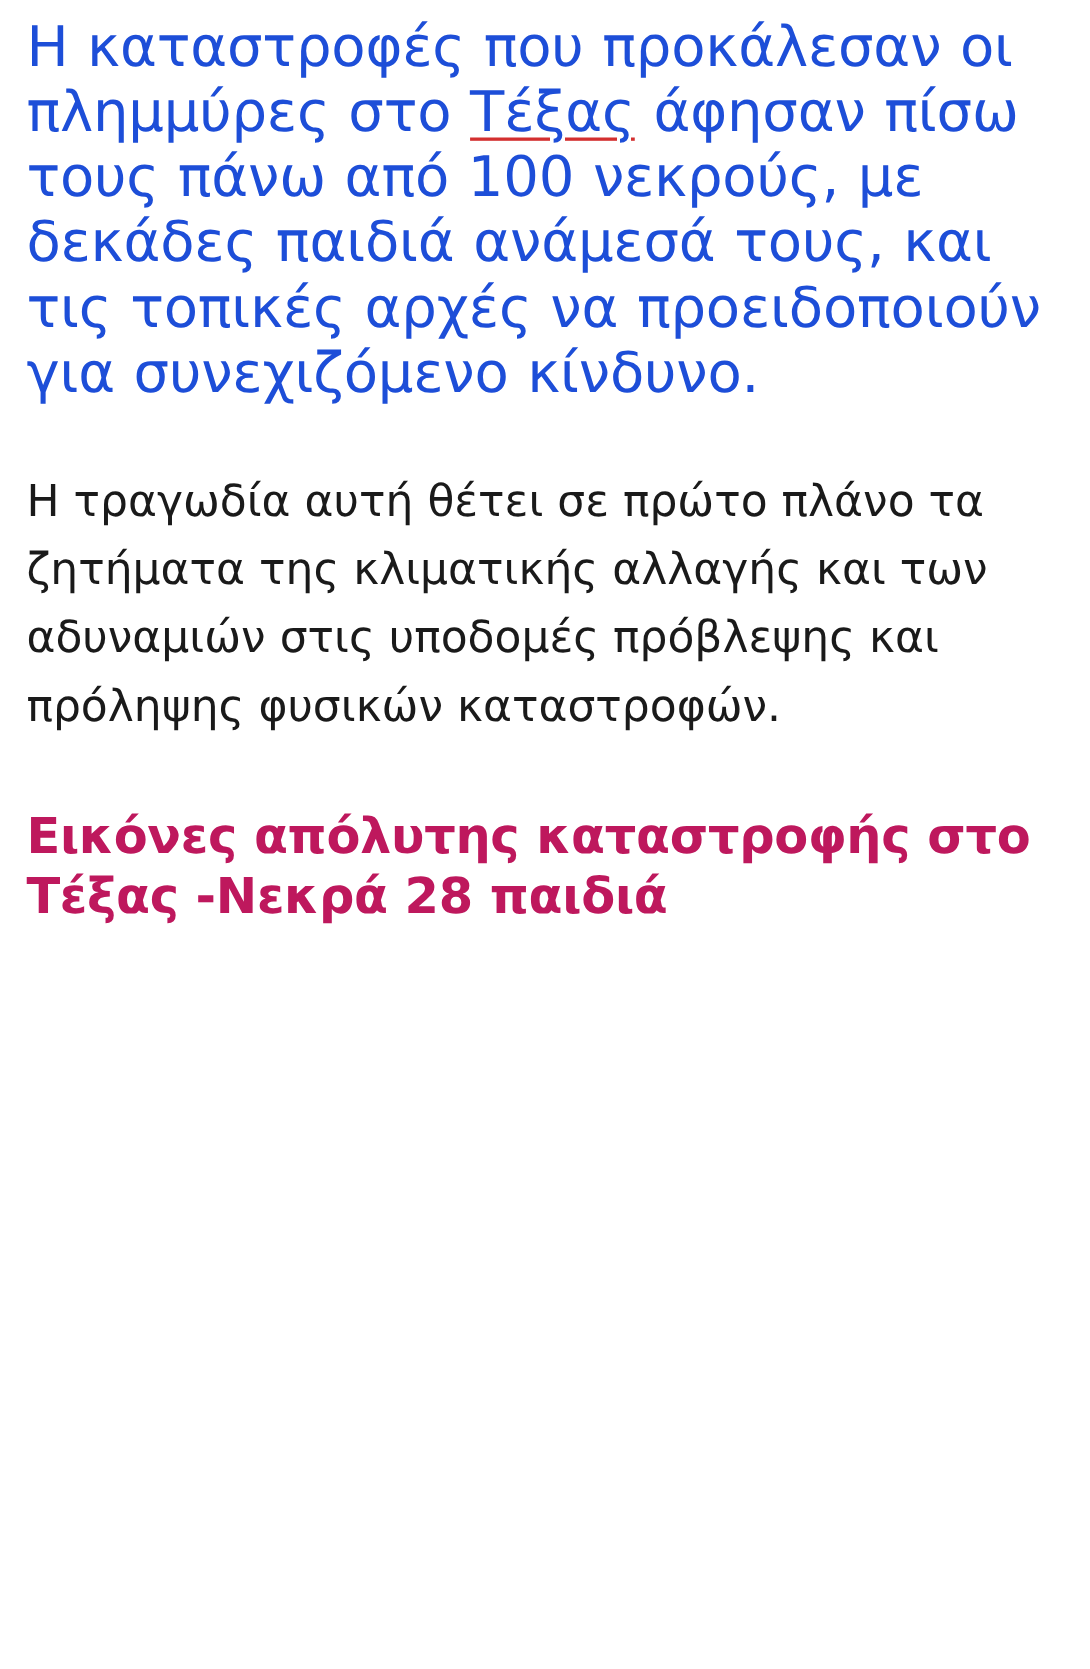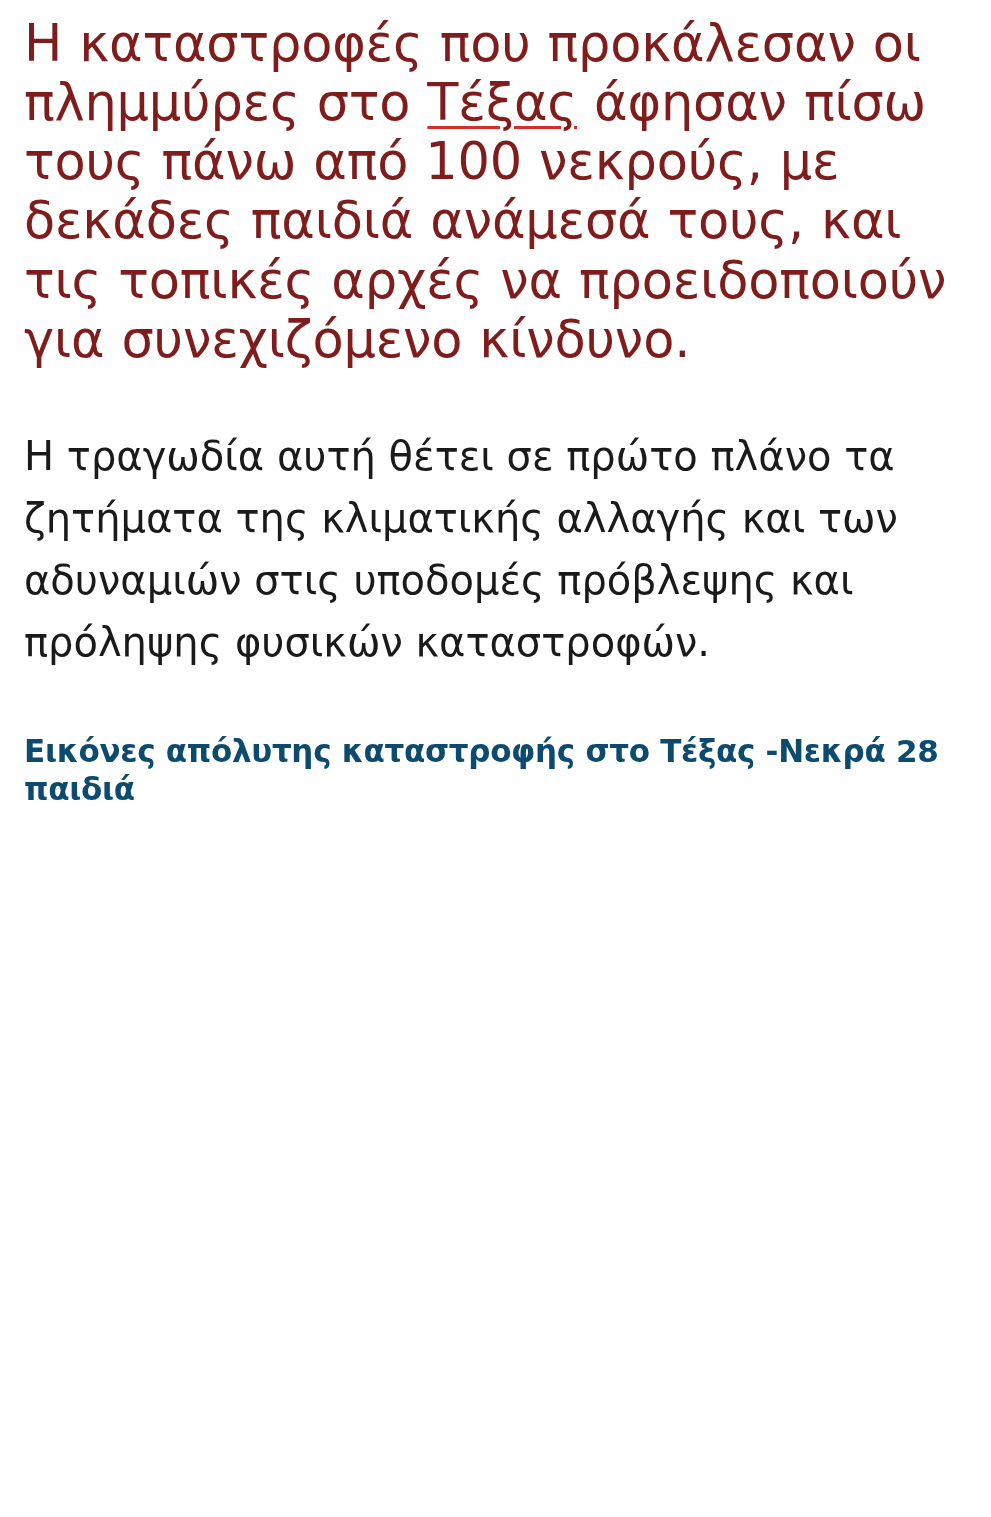--- a/index.html
+++ b/index.html
@@ -19,21 +19,21 @@
     width: 991px;
     height: 1517px;
     padding: 14px 24px 0 24px;
   }
 
   
   .lead {
     font-size: 51px;
     line-height: 1.16;
     font-weight: 400;
-    color: #7f1d1d;
+    color: #1d4ed8;
     letter-spacing: -0.2px;
     margin: 0 0 56px 0;
     word-spacing: 1px;
   }
 
   
   .spell-underline {
     text-decoration: underline;
     text-decoration-color: #d32f2f;
     text-decoration-thickness: 3px;
@@ -44,24 +44,24 @@
   .body-par {
     font-size: 40px;
     line-height: 1.55;
     font-weight: 400;
     color: #1a1a1a;
     margin: 0 0 60px 0;
   }
 
   
   .section-heading {
-    font-size: 31px;
+    font-size: 45px;
     line-height: 1.22;
     font-weight: 700;
-    color: #0c4a6e;
+    color: #be185d;
     margin: 0 0 46px 0;
     letter-spacing: -0.3px;
   }
 
   .body-par.last {
     margin-bottom: 0;
   }
 </style>
 </head>
 <body>

